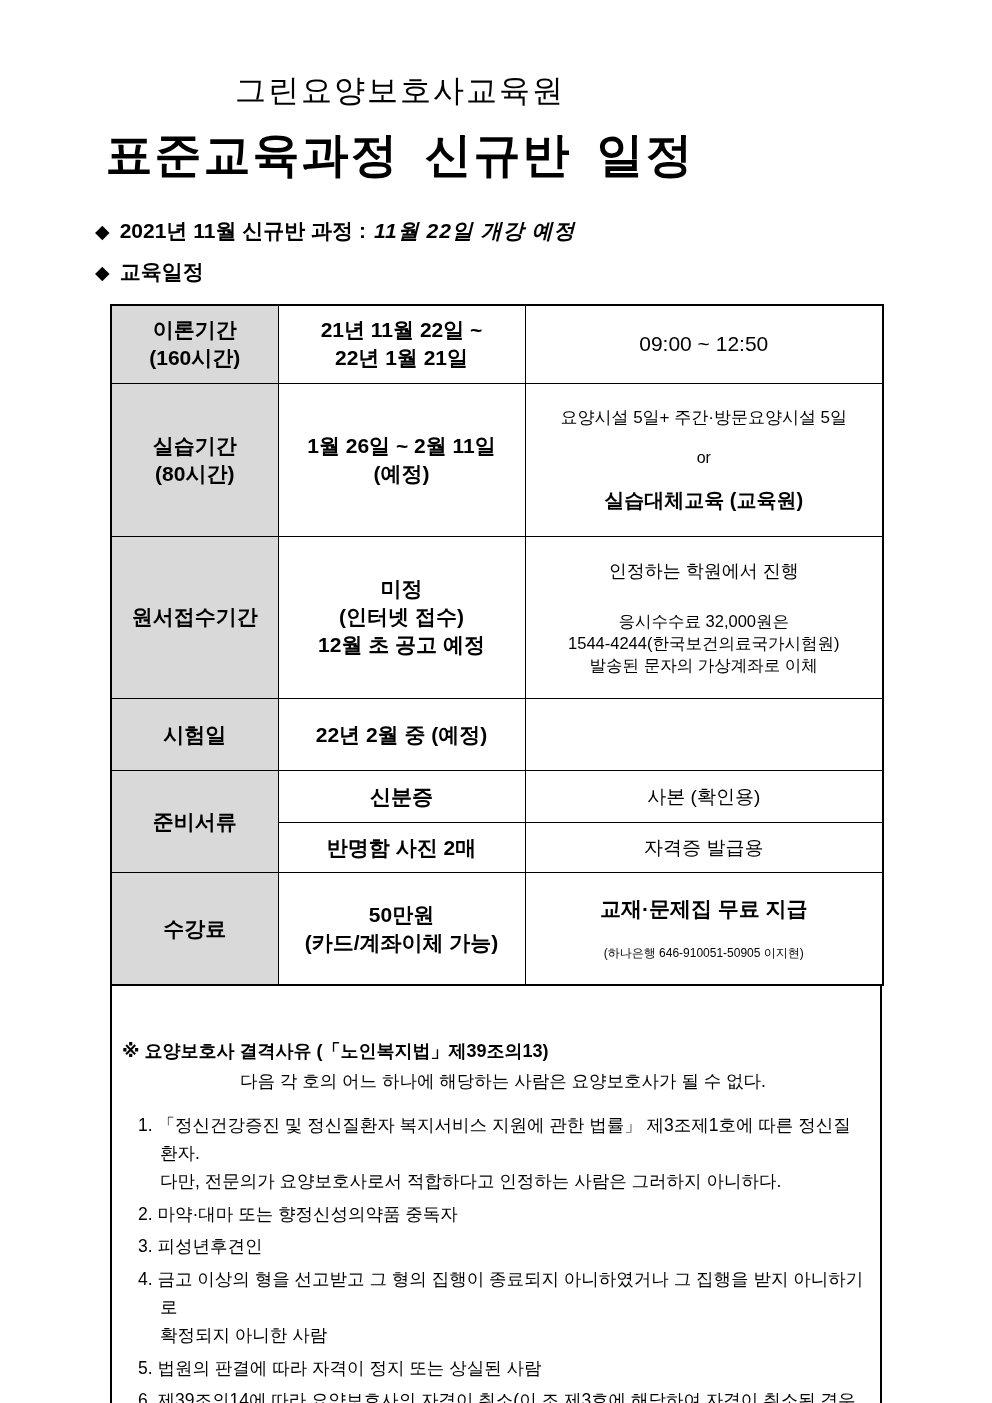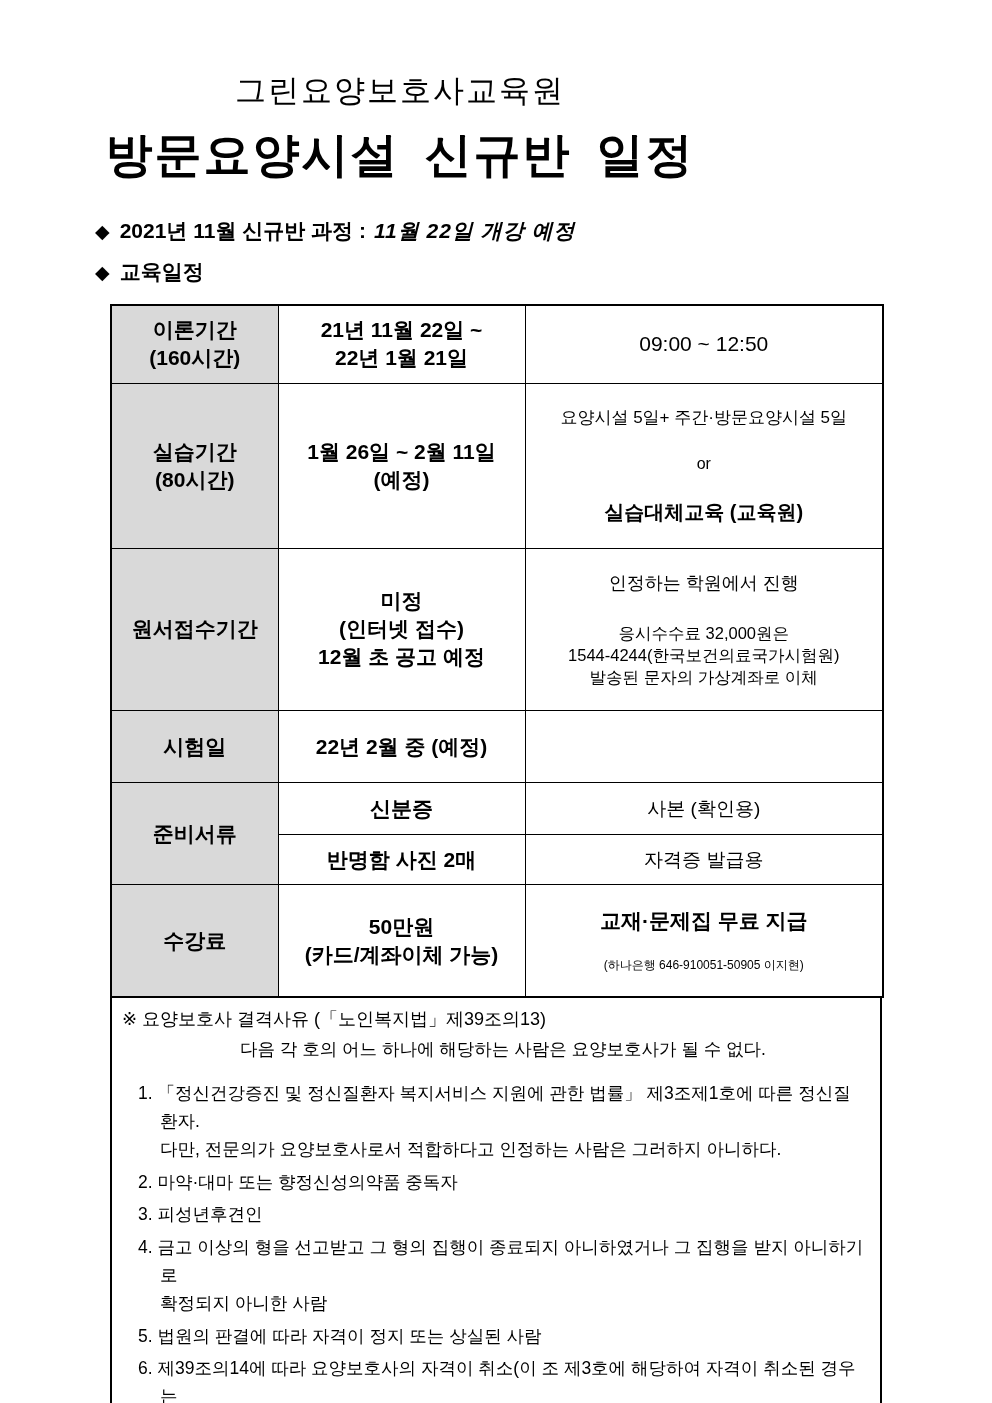--- a/index.html
+++ b/index.html
@@ -27,47 +27,47 @@
   table.sched td{
     border:1.5px solid #000;text-align:center;vertical-align:middle;
     white-space:pre-line;padding:4px 6px;box-sizing:border-box;
   }
   td.hdr{background:#d9d9d9;font-weight:700;font-size:21px;}
   td.val{font-size:21px;}
   .bold{font-weight:700;}
   tr.r1{height:78px;} tr.r2{height:86px;} tr.r3{height:110px;}
   tr.r4{height:72px;} tr.r5a{height:52px;} tr.r5b{height:50px;} tr.r6{height:86px;}
   .cell-small17{font-size:17px;font-weight:400;}
-  .cell-or{font-size:16px;font-weight:400;margin:8px 0;}
+  .cell-or{font-size:16px;font-weight:400;margin:2px 0;}
   .cell-bold20{font-size:20px;font-weight:700;}
   .cell-small18{font-size:18px;font-weight:400;margin-bottom:9px;}
   .cell-small16{font-size:16.5px;font-weight:400;line-height:1.35;}
   .cell-val19{font-size:19px;font-weight:400;}
   .cell-bold21{font-size:21px;font-weight:700;}
   .cell-bold18{font-size:12px;font-weight:400;margin-top:4px;}
 
   
   .notes{
     width:772px;box-sizing:border-box;margin:-2.5px 0 0 110px;
     border:2.5px solid #000;padding:9px 12px 14px 10px;
   }
-  .notes-title{font-size:18px;font-weight:400;margin-bottom:6px;}
+  .notes-title{font-size:18px;font-weight:700;margin-bottom:6px;margin-top:44px;}
   .notes-intro{font-size:17.5px;padding-left:16px;margin-bottom:18px;text-align:center;}
   .notes-item{
     font-size:17.5px;line-height:1.62;white-space:pre-line;
     padding-left:38px;text-indent:-22px;margin-bottom:4px;
   }
 </style>
 </head>
 <body>
 
 <div class="page">
 
   <div class="org-title">그린요양보호사교육원</div>
-  <div class="main-title">방문요양시설 신규반 일정</div>
+  <div class="main-title">표준교육과정 신규반 일정</div>
 
   <div class="bullets">
     <div class="bullet-line">
       <span class="bullet-icon">◆</span>
       <span>2021년 11월 신규반 과정 :</span>
       <span class="bullet-italic">11월 22일 개강 예정</span>
     </div>
     <div class="bullet-line">
       <span class="bullet-icon">◆</span>
       <span>교육일정</span>

